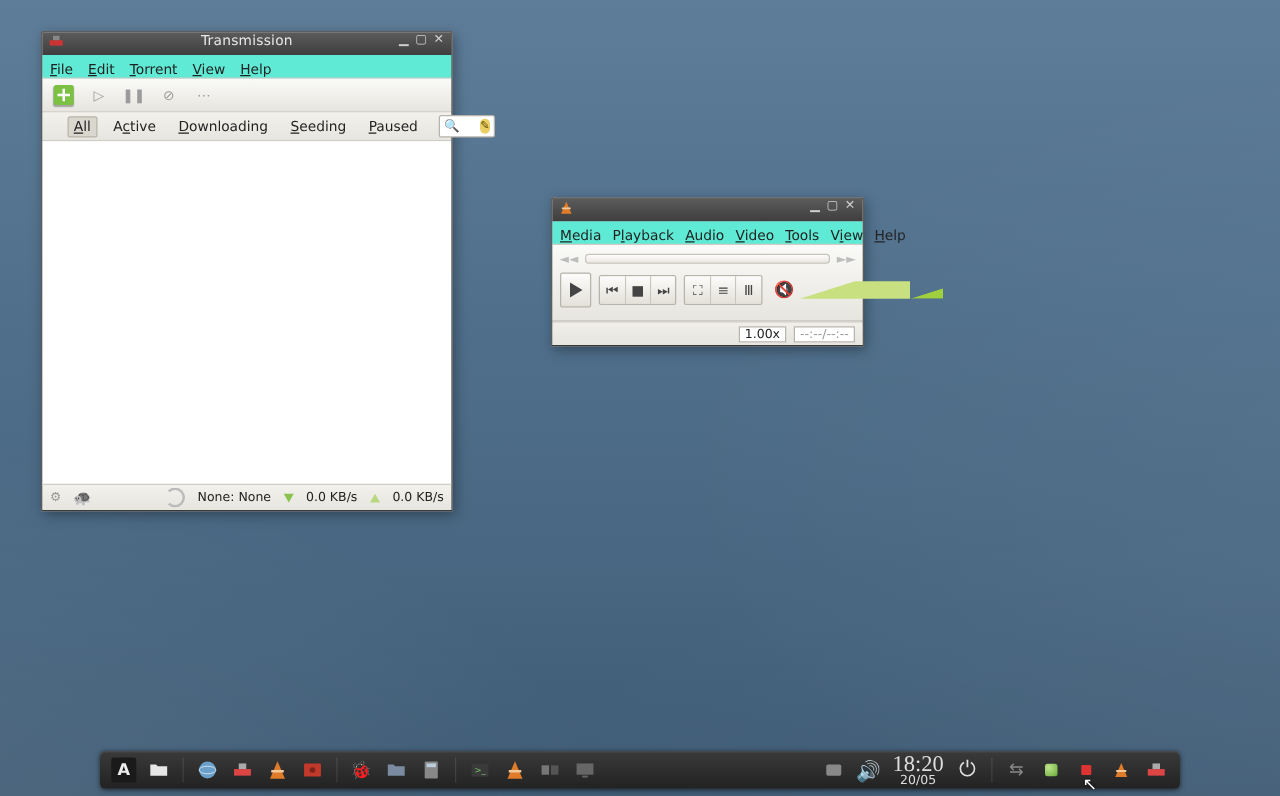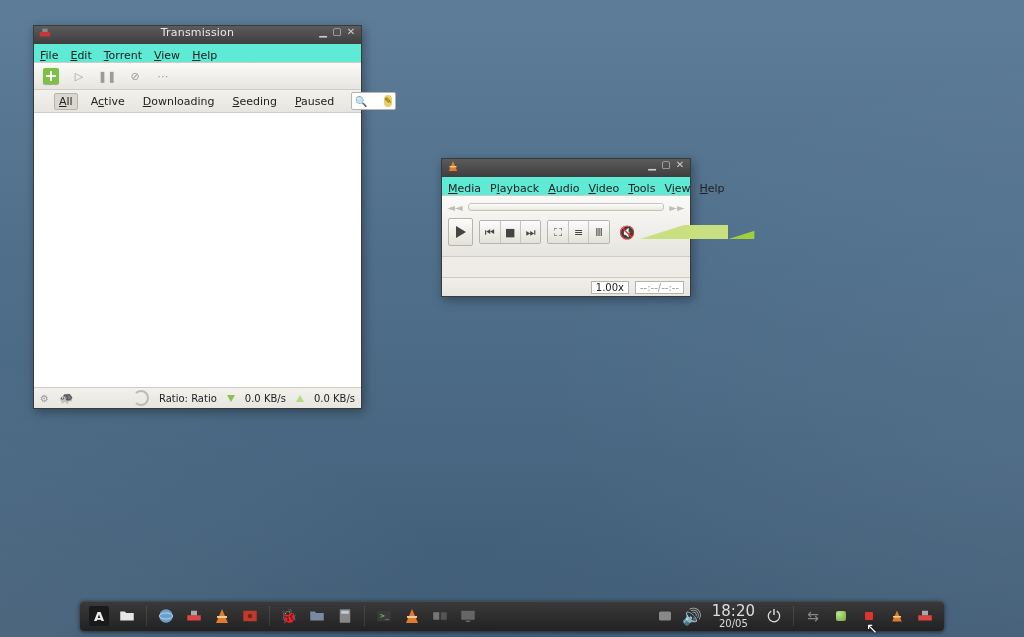--- a/index.html
+++ b/index.html
@@ -54,31 +54,31 @@
   .cbtn{width:22px;height:22px;border:1px solid #b7b4ab;border-radius:2px;background:linear-gradient(#fcfcfb,#e4e1d9);display:flex;align-items:center;justify-content:center;color:#444;}
   .bigplay{width:26px;height:26px;}
   .tri{width:0;height:0;border-top:6px solid transparent;border-bottom:6px solid transparent;border-left:10px solid #444;}
   .cgroup{display:flex;border:1px solid #b7b4ab;border-radius:2px;overflow:hidden;}
   .cgroup .cbtn{border:0;border-right:1px solid #c8c5bc;border-radius:0;}
   .cgroup .cbtn:last-child{border-right:0;}
   .vol{display:flex;align-items:center;gap:4px;margin-left:4px;}
   .speaker{color:#555;font-size:13px;}
   .voltriangle{width:44px;height:0;border-left:44px solid transparent;border-bottom:14px solid #c8e07f;position:relative;}
   .voltriangle::after{content:"";position:absolute;right:-44px;top:0;width:0;height:0;border-left:44px solid transparent;border-bottom:14px solid #9fcf3c;clip-path:polygon(0 100%, 60% 40%, 60% 100%);} 
-  .vlc-status{height:18px;border-top:1px solid #cfccc5;background:linear-gradient(#f1efe9,#e7e5df);display:flex;align-items:center;justify-content:flex-end;padding:0 6px;gap:6px;font-size:10px;margin-top:20px;}
+  .vlc-status{height:18px;border-top:1px solid #cfccc5;background:linear-gradient(#f1efe9,#e7e5df);display:flex;align-items:center;justify-content:flex-end;padding:0 6px;gap:6px;font-size:10px;}
   .ratebox{border:1px solid #b7b4ab;background:#fff;padding:0 4px;}
   .timebox{border:1px solid #b7b4ab;background:#fff;padding:0 4px;color:#999;}
   
   .taskbar{position:absolute;left:80px;right:80px;bottom:6px;height:30px;border-radius:4px;background:linear-gradient(#3a3a3a,#222);box-shadow:0 1px 4px rgba(0,0,0,.6), inset 0 1px 0 rgba(255,255,255,.08);display:flex;align-items:center;padding:0 8px;gap:8px;}
   .tsep{width:1px;height:20px;background:rgba(255,255,255,.1);}
   .ticon2{width:22px;height:22px;display:flex;align-items:center;justify-content:center;color:#ddd;font-size:14px;}
   .ticon2 svg{width:18px;height:18px;}
   .app-a{width:20px;height:20px;background:#1a1a1a;color:#eee;display:flex;align-items:center;justify-content:center;font-weight:bold;font-size:13px;border-radius:2px;}
   .clock{color:#ddd;line-height:1;text-align:center;font-size:10px;}
-  .clock .time{font-size:15px;display:block;}
+  .clock .time{font-size:18px;display:block;font-family:Liberation Serif, serif;}
   .taskgroup{display:flex;gap:6px;align-items:center;}
   .tas-flex{flex:1;}
   .cone{width:0;height:0;border-left:6px solid transparent;border-right:6px solid transparent;border-bottom:14px solid #e07b2a;position:relative;}
   .cone::after{content:"";position:absolute;left:-5px;top:7px;width:10px;height:2px;background:#f3c99a;}
   .red-dot{width:8px;height:8px;background:#d33;border-radius:1px;}
   .green-dot{width:10px;height:10px;background:radial-gradient(circle at 30% 30%,#bfe58b,#6aa83a);border-radius:2px;}
 </style>
 </head>
 <body>
 <div class="desktop">
@@ -125,21 +125,21 @@
         <input type="text" placeholder="" style="">
         <span class="clr">✎</span>
       </div>
     </div>
     <div class="torrentlist"></div>
     <div class="statusbar">
       <span class="gear">⚙</span>
       <span class="turtle">🐢</span>
       <span class="spacer"></span>
       <span class="cycle"></span>
-      <span>Ratio: Ratio</span>
+      <span>None: None</span>
       <span class="arrow down"></span>
       <span>0.0 KB/s</span>
       <span class="arrow up"></span>
       <span>0.0 KB/s</span>
     </div>
   </div>
 
   <div class="win vlc" style="left:441px;top:158px;width:248px;">
     <div class="titlebar">
       <span class="ticon">

